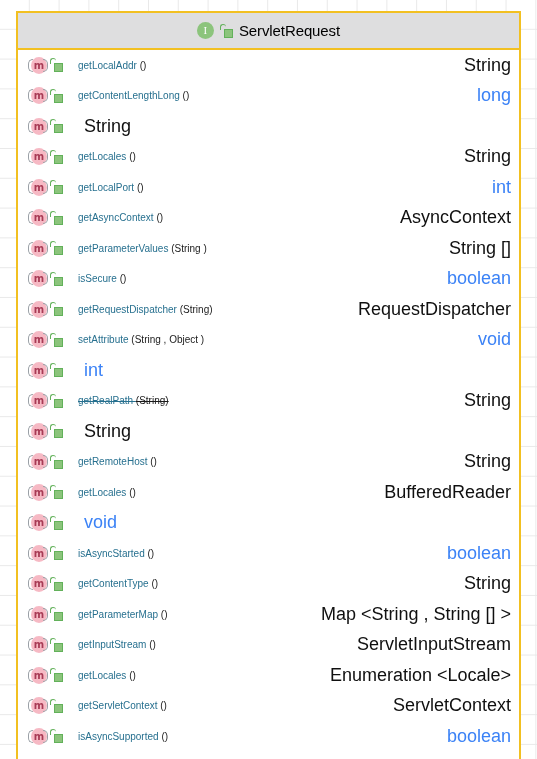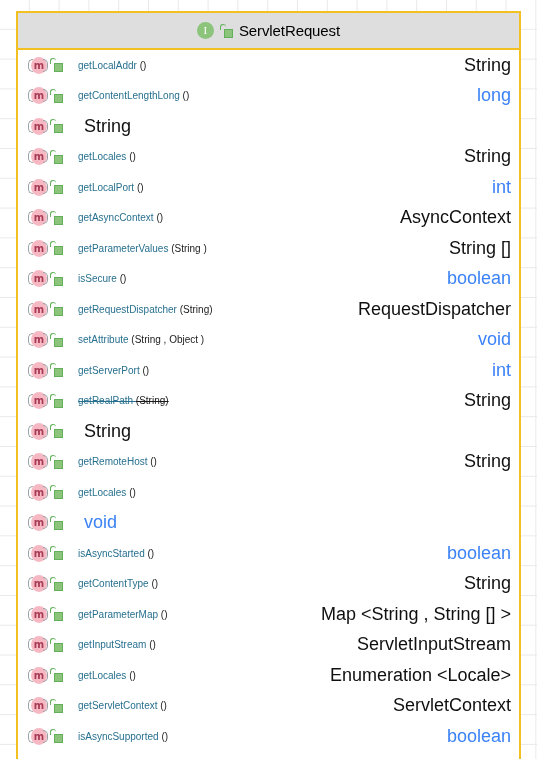--- a/index.html
+++ b/index.html
@@ -392,23 +392,20 @@
       <span class="paren left"></span>
       <span class="circle">
             <span class="glyph">m</span>
           </span>
       <span class="paren right"></span>
     </span>
     <span class="lock-icon row-lock">
       <span class="shackle"></span>
           <span class="body"></span>
     </span>
-    <span class="sig">
-      <span class="m-name">getServerPort </span><span class="m-params">()</span>
-    </span>
     <span class="ret prim">int</span>
   </li>
 
   <li class="member-row deprecated">
     <span class="method-icon">
       <span class="paren left"></span>
       <span class="circle">
             <span class="glyph">m</span>
           </span>
       <span class="paren right"></span>
@@ -464,20 +461,21 @@
           </span>
       <span class="paren right"></span>
     </span>
     <span class="lock-icon row-lock">
       <span class="shackle"></span>
           <span class="body"></span>
     </span>
     <span class="sig">
       <span class="m-name">getLocales </span><span class="m-params">()</span>
     </span>
+    <span class="ret obj">BufferedReader</span>
   </li>
 
   <li class="member-row">
     <span class="method-icon">
       <span class="paren left"></span>
       <span class="circle">
             <span class="glyph">m</span>
           </span>
       <span class="paren right"></span>
     </span>

